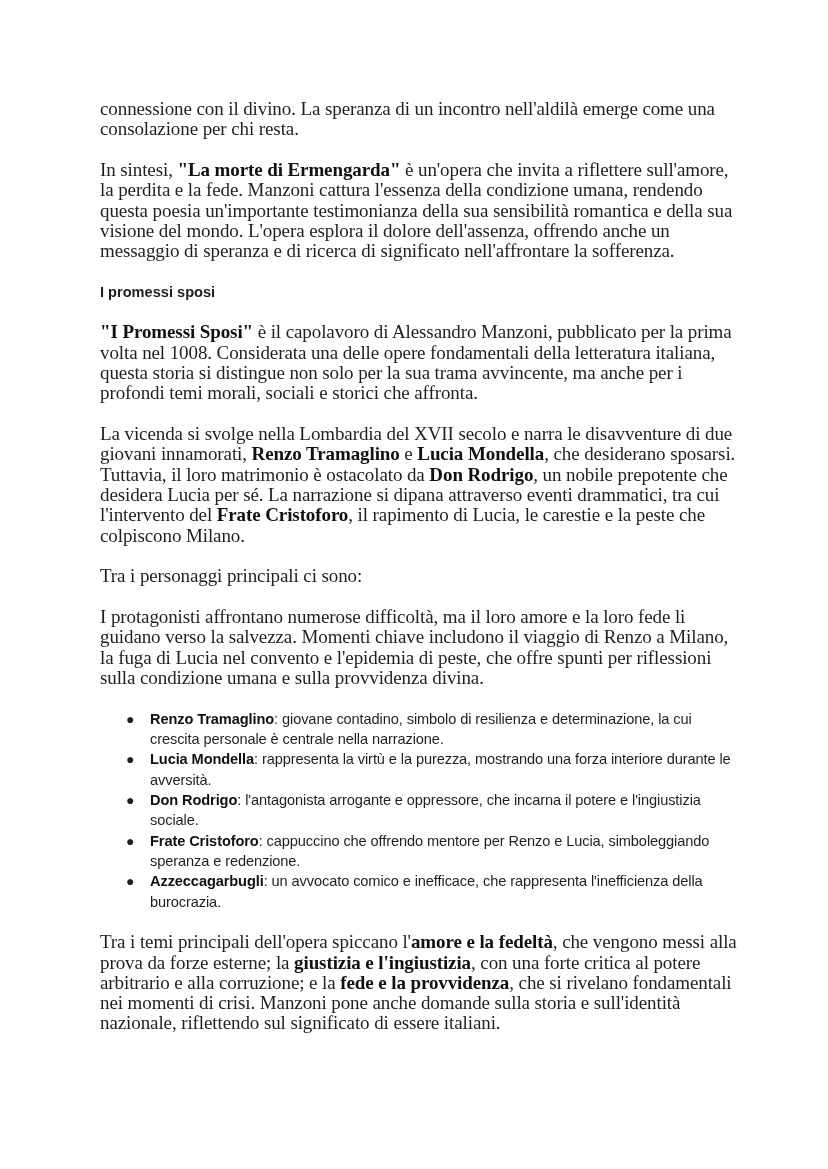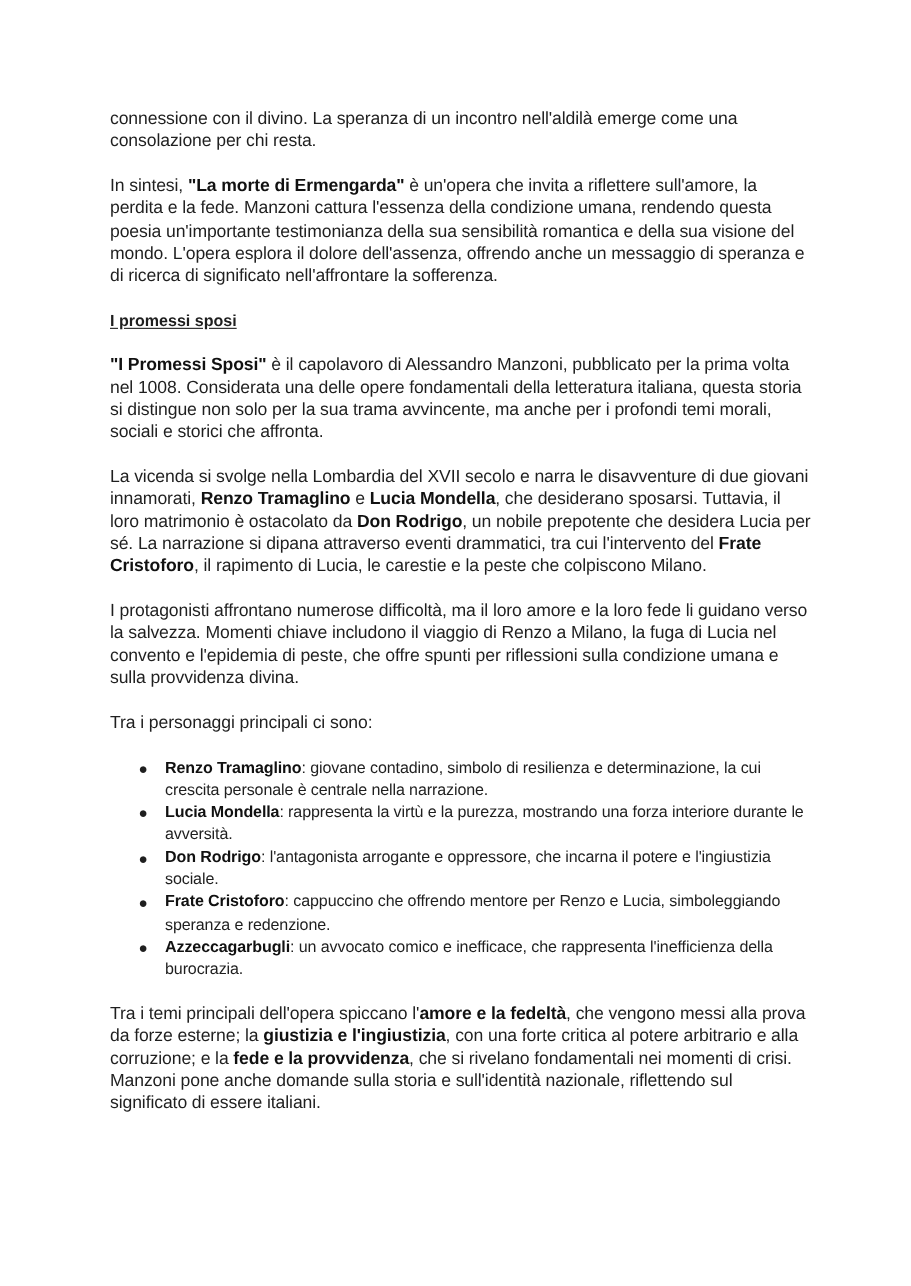--- a/index.html
+++ b/index.html
@@ -1,24 +1,24 @@
 <!DOCTYPE html>
 <html><head>
   <meta charset="utf-8">
   <style>
     html, body { margin: 0; padding: 0; background: #ffffff; }
     body {
       width: 828px; height: 1169px; overflow: hidden; position: relative;
       font-family: "Liberation Sans", sans-serif; color: #1f1f1f;
     }
     .page { position: absolute; left: 100px; top: 99px; width: 640px; }
-    p { margin: 0 0 20.5px 0; font-size: 16px; line-height: 20.3px; letter-spacing: -0.1px; }
+    p { margin: 0 0 20.5px 0; font-size: 19px; line-height: 20.3px; letter-spacing: -0.1px; font-family: Liberation Serif, serif; }
     h2 {
       margin: 0 0 20px 0; font-size: 14.6px; line-height: 20.3px; font-weight: bold;
-      text-decoration: underline; text-underline-offset: 2px;
+      text-underline-offset: 2px;
     }
     b { font-weight: bold; color: #111; }
     ul { list-style: none; margin: 0 0 20.5px 0; padding: 0; }
     li { position: relative; padding-left: 50px; font-size: 14.6px; line-height: 20.3px; letter-spacing: -0.1px; }
     li .bullet { position: absolute; left: 26px; top: 0; font-size: 14px; }
   </style>
 </head>
 <body>
 
 <div class="page">
@@ -27,23 +27,23 @@
 
 
   <p><span>In sintesi, </span><b>"La morte di Ermengarda"</b><span> è un'opera che invita a riflettere sull'amore, la perdita e la fede. Manzoni cattura l'essenza della condizione umana, rendendo questa poesia un'importante testimonianza della sua sensibilità romantica e della sua visione del mondo. L'opera esplora il dolore dell'assenza, offrendo anche un messaggio di speranza e di ricerca di significato nell'affrontare la sofferenza.</span></p>
 
   <h2>I promessi sposi</h2>
 
   <p><b>"I Promessi Sposi"</b><span> è il capolavoro di Alessandro Manzoni, pubblicato per la prima volta nel 1008. Considerata una delle opere fondamentali della letteratura italiana, questa storia si distingue non solo per la sua trama avvincente, ma anche per i profondi temi morali, sociali e storici che affronta.</span></p>
 
   <p><span>La vicenda si svolge nella Lombardia del XVII secolo e narra le disavventure di due giovani innamorati, </span><b>Renzo Tramaglino</b><span> e </span><b>Lucia Mondella</b><span>, che desiderano sposarsi. Tuttavia, il loro matrimonio è ostacolato da </span><b>Don Rodrigo</b><span>, un nobile prepotente che desidera Lucia per sé. La narrazione si dipana attraverso eventi drammatici, tra cui l'intervento del </span><b>Frate Cristoforo</b><span>, il rapimento di Lucia, le carestie e la peste che colpiscono Milano.</span></p>
 
+  <p>Tra i personaggi principali ci sono:</p>
+
   <p>I protagonisti affrontano numerose difficoltà, ma il loro amore e la loro fede li guidano verso la salvezza. Momenti chiave includono il viaggio di Renzo a Milano, la fuga di Lucia nel convento e l'epidemia di peste, che offre spunti per riflessioni sulla condizione umana e sulla provvidenza divina.</p>
-
-  <p>Tra i personaggi principali ci sono:</p>
 
   <ul>
     <li><span class="bullet">●</span><b>Renzo Tramaglino</b><span>: giovane contadino, simbolo di resilienza e determinazione, la cui crescita personale è centrale nella narrazione.</span></li>
     <li><span class="bullet">●</span><b>Lucia Mondella</b><span>: rappresenta la virtù e la purezza, mostrando una forza interiore durante le avversità.</span></li>
     <li><span class="bullet">●</span><b>Don Rodrigo</b><span>: l'antagonista arrogante e oppressore, che incarna il potere e l'ingiustizia sociale.</span></li>
     <li><span class="bullet">●</span><b>Frate Cristoforo</b><span>: cappuccino che offrendo mentore per Renzo e Lucia, simboleggiando speranza e redenzione.</span></li>
     <li><span class="bullet">●</span><b>Azzeccagarbugli</b><span>: un avvocato comico e inefficace, che rappresenta l'inefficienza della burocrazia.</span></li>
   </ul>
 
   <p><span>Tra i temi principali dell'opera spiccano l'</span><b>amore e la fedeltà</b><span>, che vengono messi alla prova da forze esterne; la </span><b>giustizia e l'ingiustizia</b><span>, con una forte critica al potere arbitrario e alla corruzione; e la </span><b>fede e la provvidenza</b><span>, che si rivelano fondamentali nei momenti di crisi. Manzoni pone anche domande sulla storia e sull'identità nazionale, riflettendo sul significato di essere italiani.</span></p>

